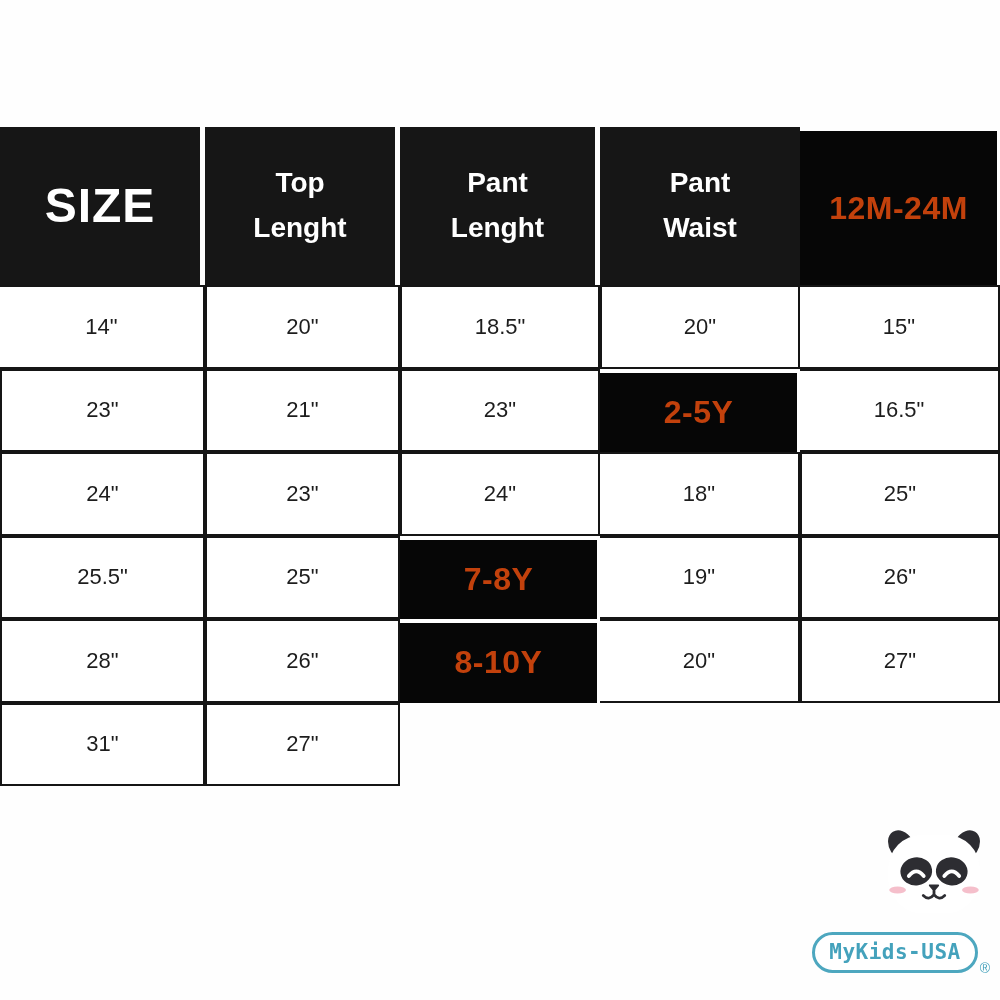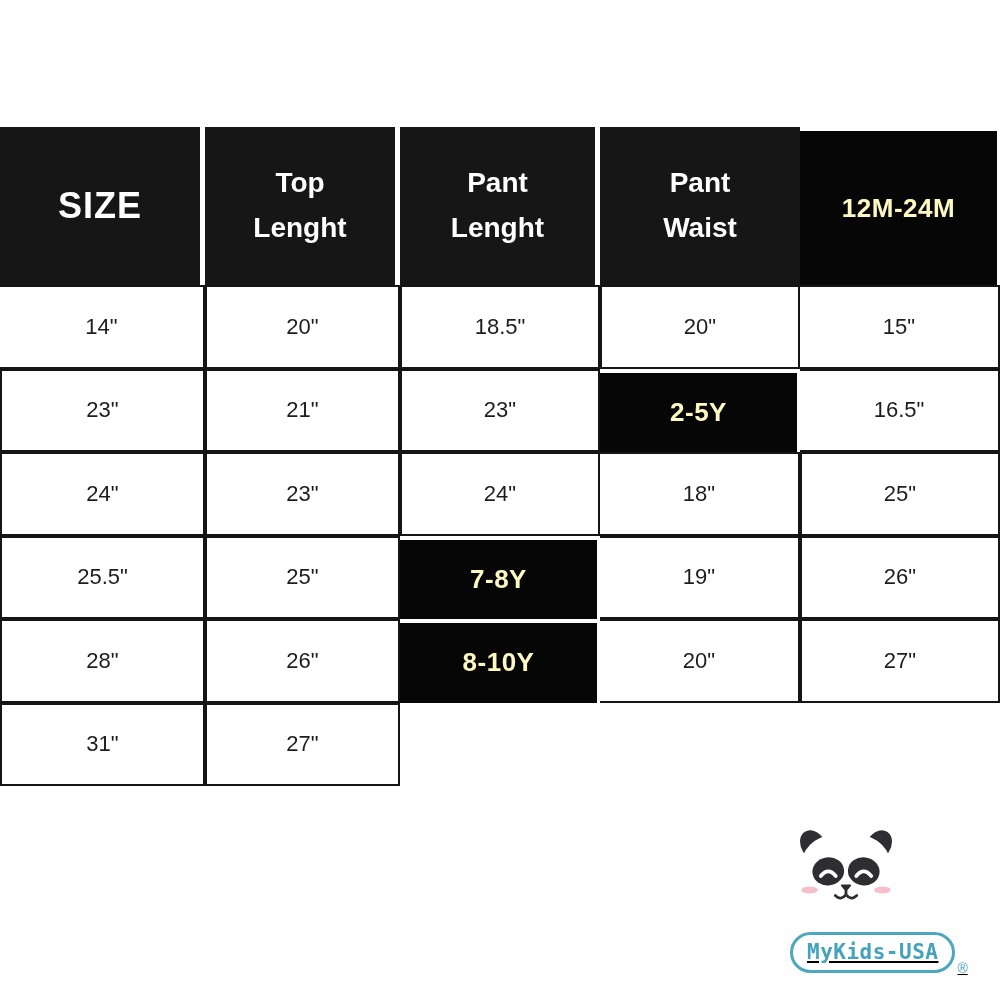--- a/index.html
+++ b/index.html
@@ -33,48 +33,47 @@
     background: #161616;
     color: #ffffff;
     font-weight: bold;
     font-size: 28px;
     line-height: 1.6;
     white-space: pre-line;
     border-right: 5px solid #fefefe;
   }
   .cell-header.last { border-right: none; }
   .cell-header.size-header {
-    font-size: 36px;
+    font-size: 48px;
     letter-spacing: 1px;
   }
   .cell-rowlabel {
     background: #060606;
-    color: #fef9c3;
+    color: #c2410c;
     font-weight: bold;
-    font-size: 26px;
+    font-size: 32px;
     border-top: 4px solid #fefefe;
     border-right: 3px solid #fefefe;
     letter-spacing: 0.5px;
   }
   .cell-data {
     background: #ffffff;
     color: #1d1d1d;
     font-size: 22px;
     border: 2px solid #151515;
   }
   .cell-data.first-data { border-left: none; }
   .brand {
     position: absolute;
     left: 790px;
     top: 828px;
     width: 200px;
     display: flex;
     flex-direction: column;
-    align-items: flex-start;
-    text-decoration: underline;
+    align-items: flex-end;
   }
   .panda { width: 112px; height: 96px; }
   .badge-row {
     margin-top: 8px;
     position: relative;
     display: flex;
     align-items: flex-end;
   }
   .brand-badge {
     border: 3px solid #4da7bf;

